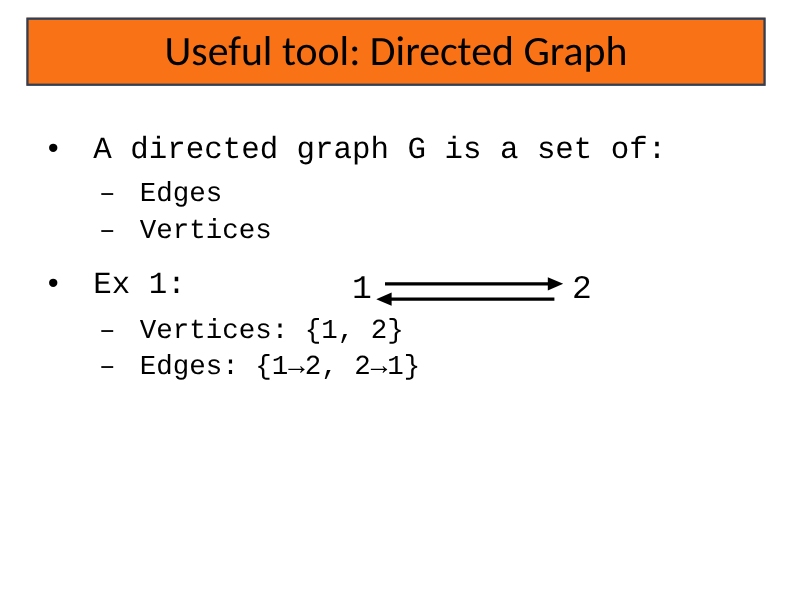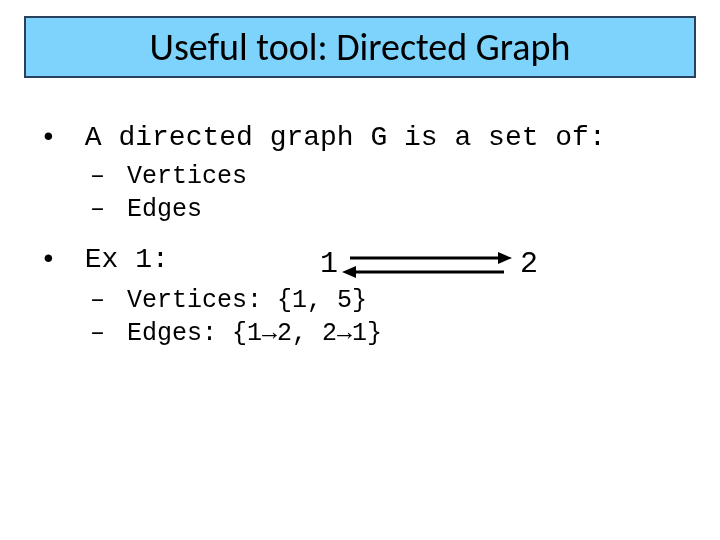--- a/index.html
+++ b/index.html
@@ -16,21 +16,21 @@
     position: relative;
     width: 720px;
     height: 540px;
   }
   .title-box {
     position: absolute;
     left: 24px;
     top: 16px;
     width: 672px;
     height: 62px;
-    background: #7dd3fc;
+    background: #f97316;
     border: 2px solid #27415f;
     box-sizing: border-box;
     display: flex;
     align-items: center;
     justify-content: center;
   }
   .title-text {
     font-size: 38px;
     color: #000;
     font-weight: 400;
@@ -104,45 +104,45 @@
   <div class="title-box">
     <div class="title-text">Useful tool: Directed Graph</div>
   </div>
 
   <div class="content">
 
     <div class="b1">
       <span>A directed graph G is a set of:</span>
     </div>
     <div class="b2">
-      <span>Vertices</span>
+      <span>Edges</span>
     </div>
     <div class="b2">
-      <span>Edges</span>
+      <span>Vertices</span>
     </div>
 
     <div class="ex-row" style="position:relative;">
       <div class="ex-label">
         <span>Ex 1:</span>
       </div>
       <div class="graph">
         <div class="node node-1">1</div>
         <div class="node node-2">2</div>
         <svg class="arrows-svg" viewBox="0 0 170 44">
           <line x1="8" y1="14" x2="158" y2="14" stroke="#000" stroke-width="3"></line>
           <polygon points="170,14 156,8 156,20" fill="#000"></polygon>
           <line x1="162" y1="28" x2="12" y2="28" stroke="#000" stroke-width="3"></line>
           <polygon points="0,28 14,22 14,34" fill="#000"></polygon>
         </svg>
       </div>
     </div>
 
     <div class="ex-sub">
       <div class="b2">
-        <span>Vertices: {1, 5}</span>
+        <span>Vertices: {1, 2}</span>
       </div>
       <div class="b2">
         <span>Edges: {1→2, 2→1}</span>
       </div>
     </div>
 
   </div>
 
 </div>
 

